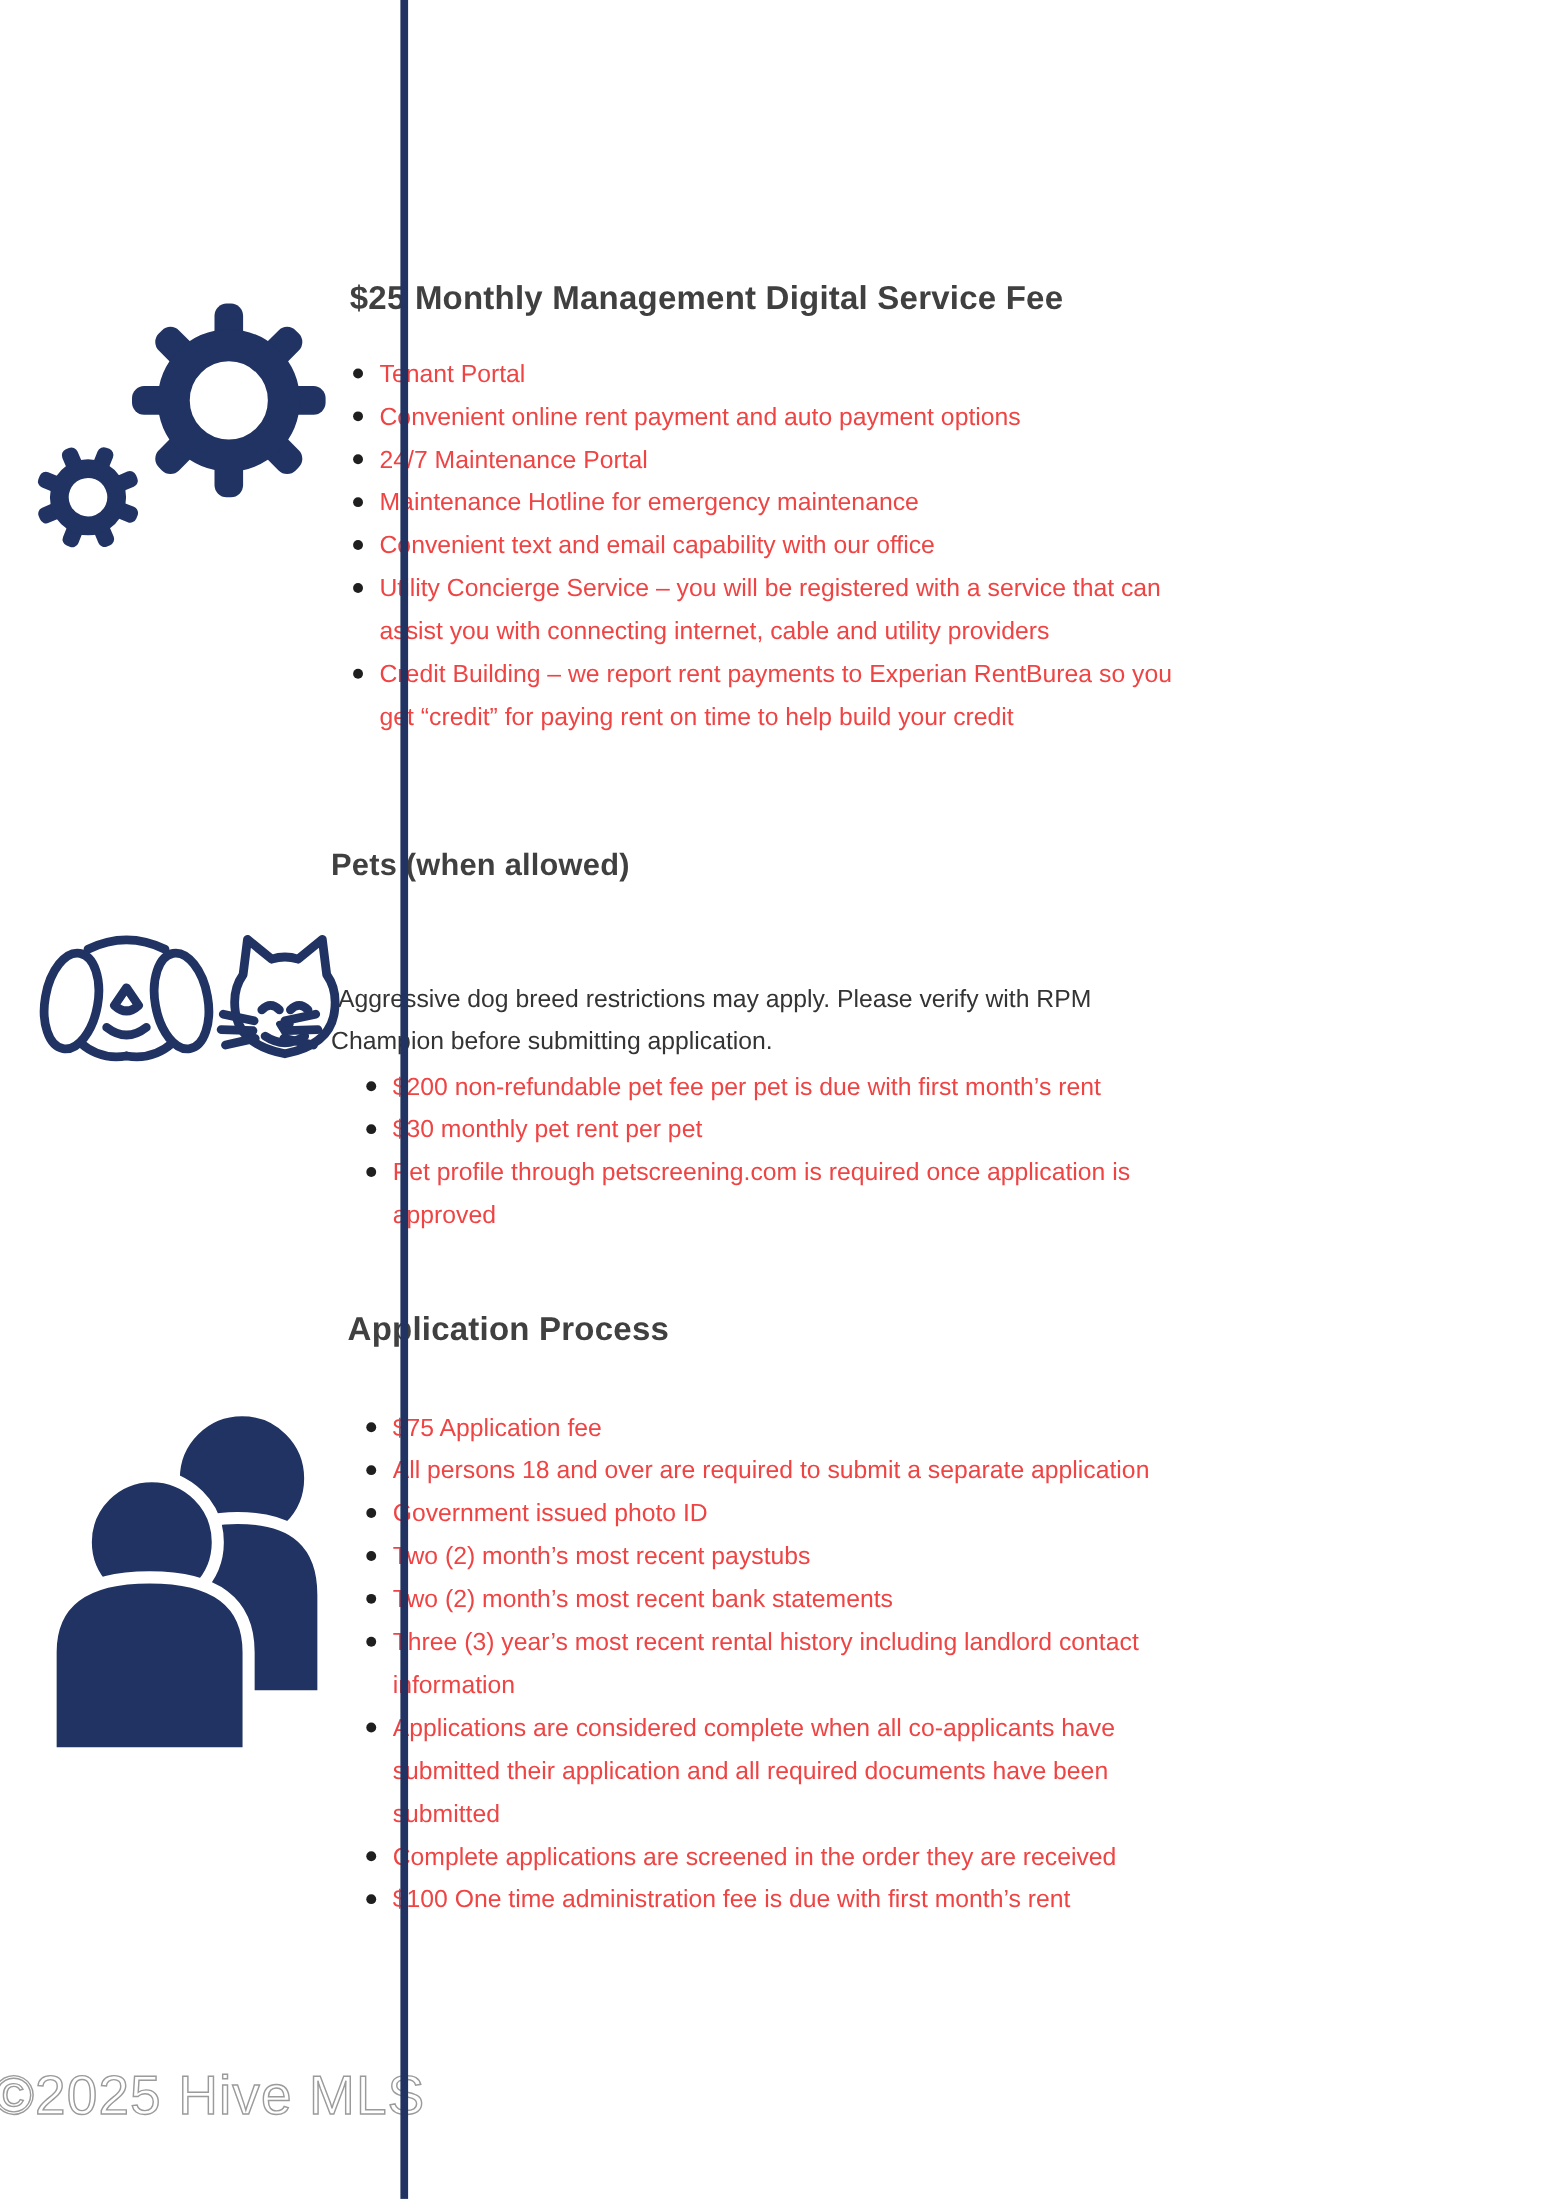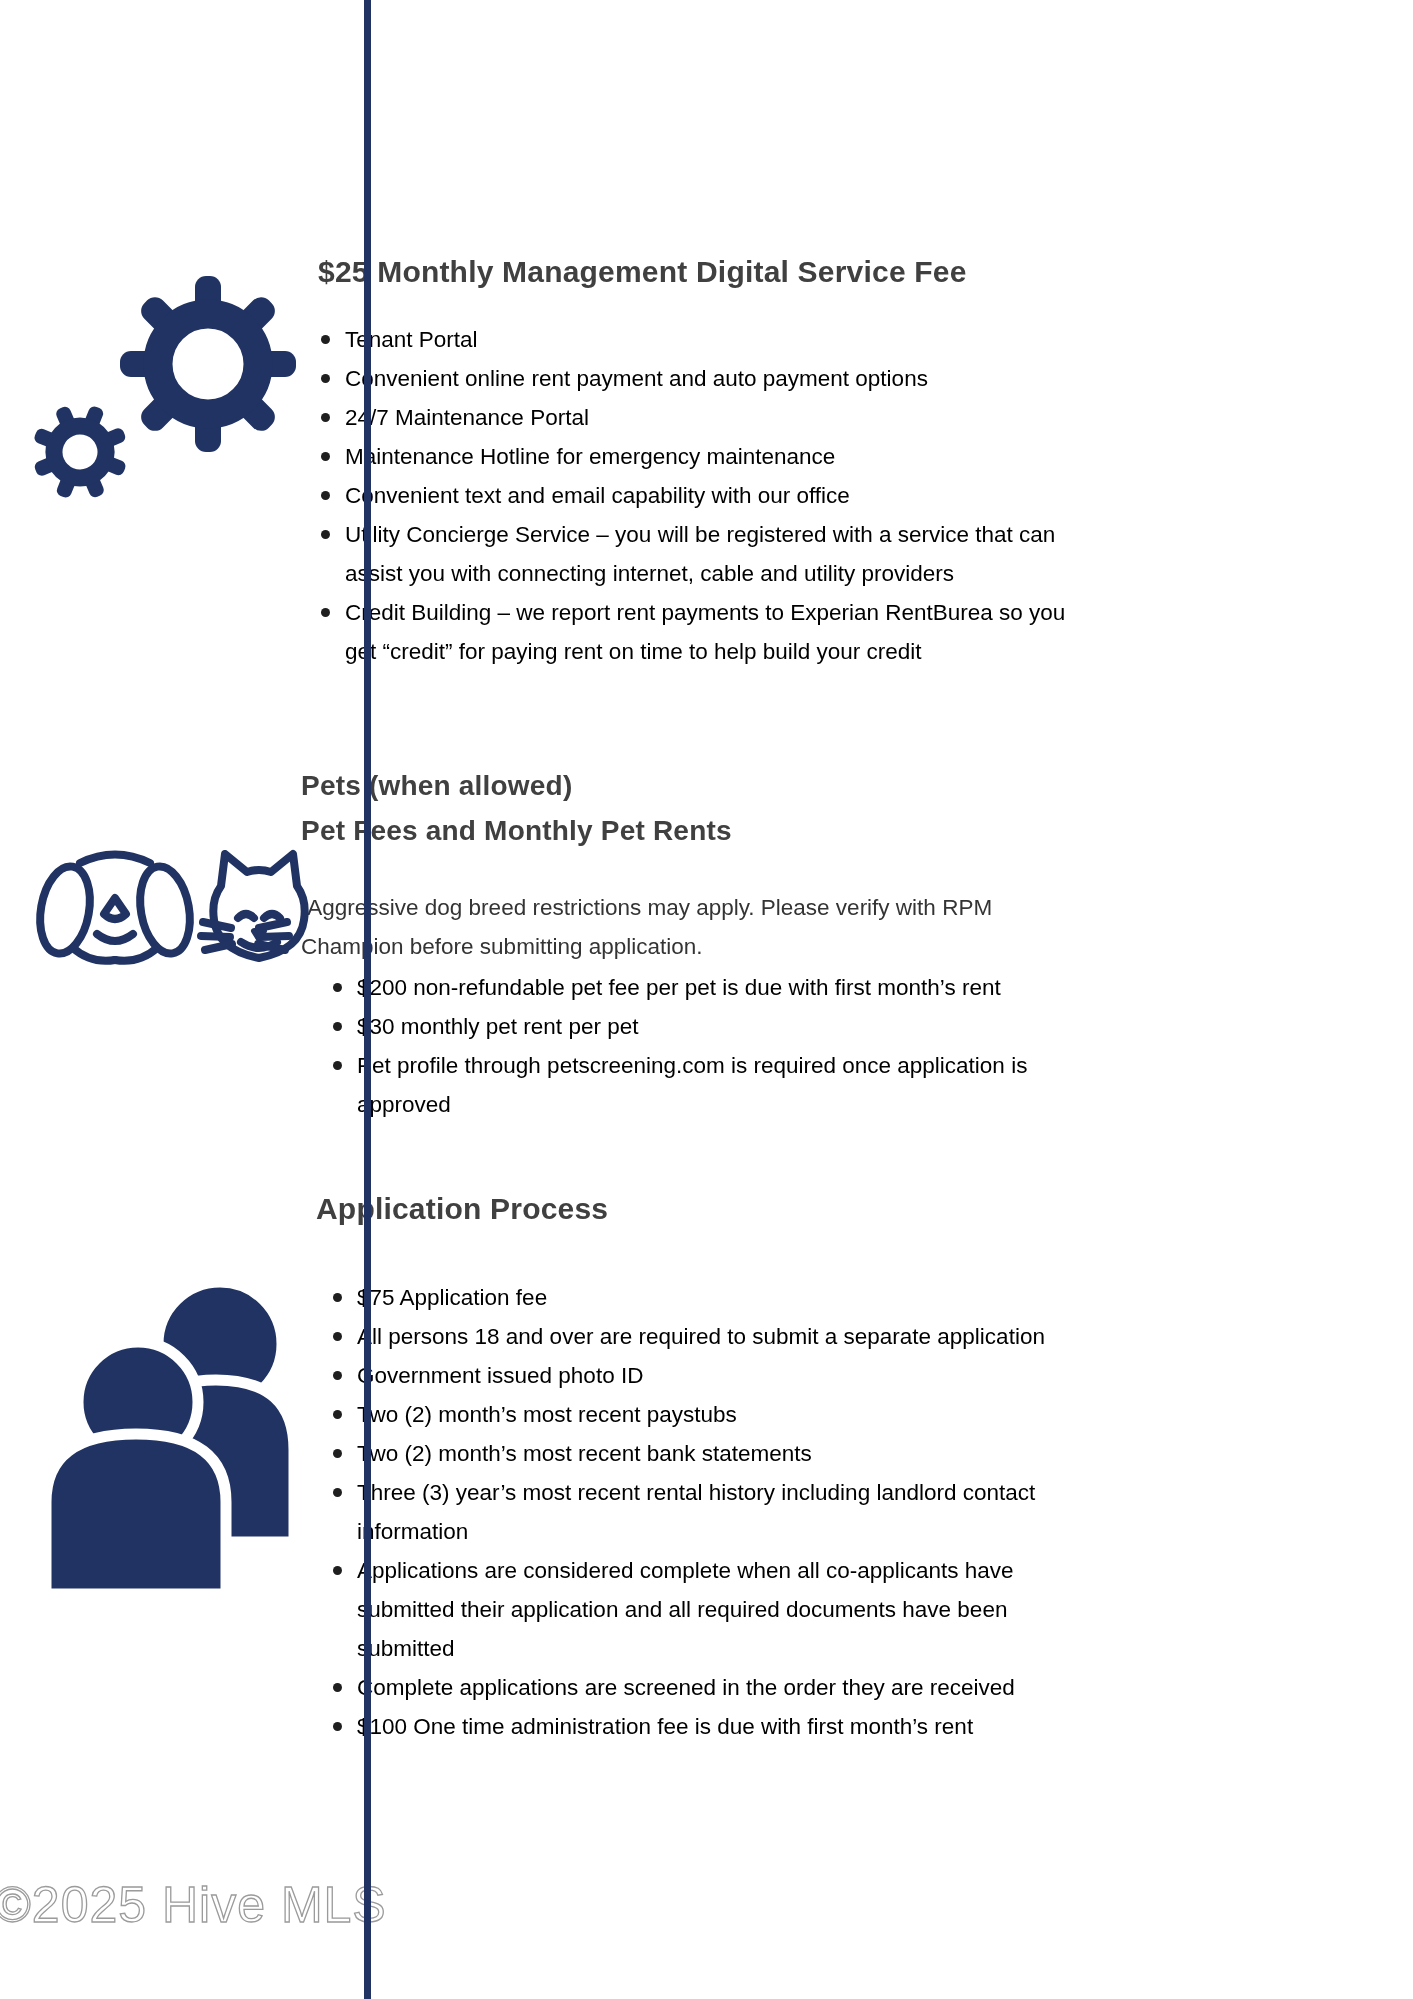--- a/index.html
+++ b/index.html
@@ -43,21 +43,21 @@
     line-height: 39px;
     white-space: pre-wrap;
     color: #343434;
   }
 
   ul.bullets {
     position: absolute;
     list-style: none;
     font-size: 22.5px;
     line-height: 39px;
-    color: #000000;
+    color: #ef4444;
   }
   ul.bullets li {
     position: relative;
     padding-left: 27px;
   }
   ul.bullets li::before {
     content: "";
     position: absolute;
     left: 3px; top: 15px;
     width: 9px; height: 9px;
@@ -166,21 +166,20 @@
     <li>Convenient online rent payment and auto payment options</li>
     <li>24/7 Maintenance Portal</li>
     <li>Maintenance Hotline for emergency maintenance</li>
     <li>Convenient text and email capability with our office</li>
     <li>Utility Concierge Service – you will be registered with a service that can assist you with connecting internet, cable and utility providers</li>
     <li>Credit Building – we report rent payments to Experian RentBurea so you get “credit” for paying rent on time to help build your credit</li>
   </ul>
 
 <h1 class="h1 pets-title">
   <span>Pets (when allowed)</span><br>
-  <span>Pet Fees and Monthly Pet Rents</span>
 </h1>
 <p class="intro"> Aggressive dog breed restrictions may apply. Please verify with RPM Champion before submitting application.</p>
 <ul class="bullets pets-bullets">
     <li>$200 non-refundable pet fee per pet is due with first month’s rent</li>
     <li>$30 monthly pet rent per pet</li>
     <li>Pet profile through petscreening.com is required once application is approved</li>
   </ul>
 
 <h1 class="h1 app-title">Application Process</h1>
 <ul class="bullets app-bullets">

